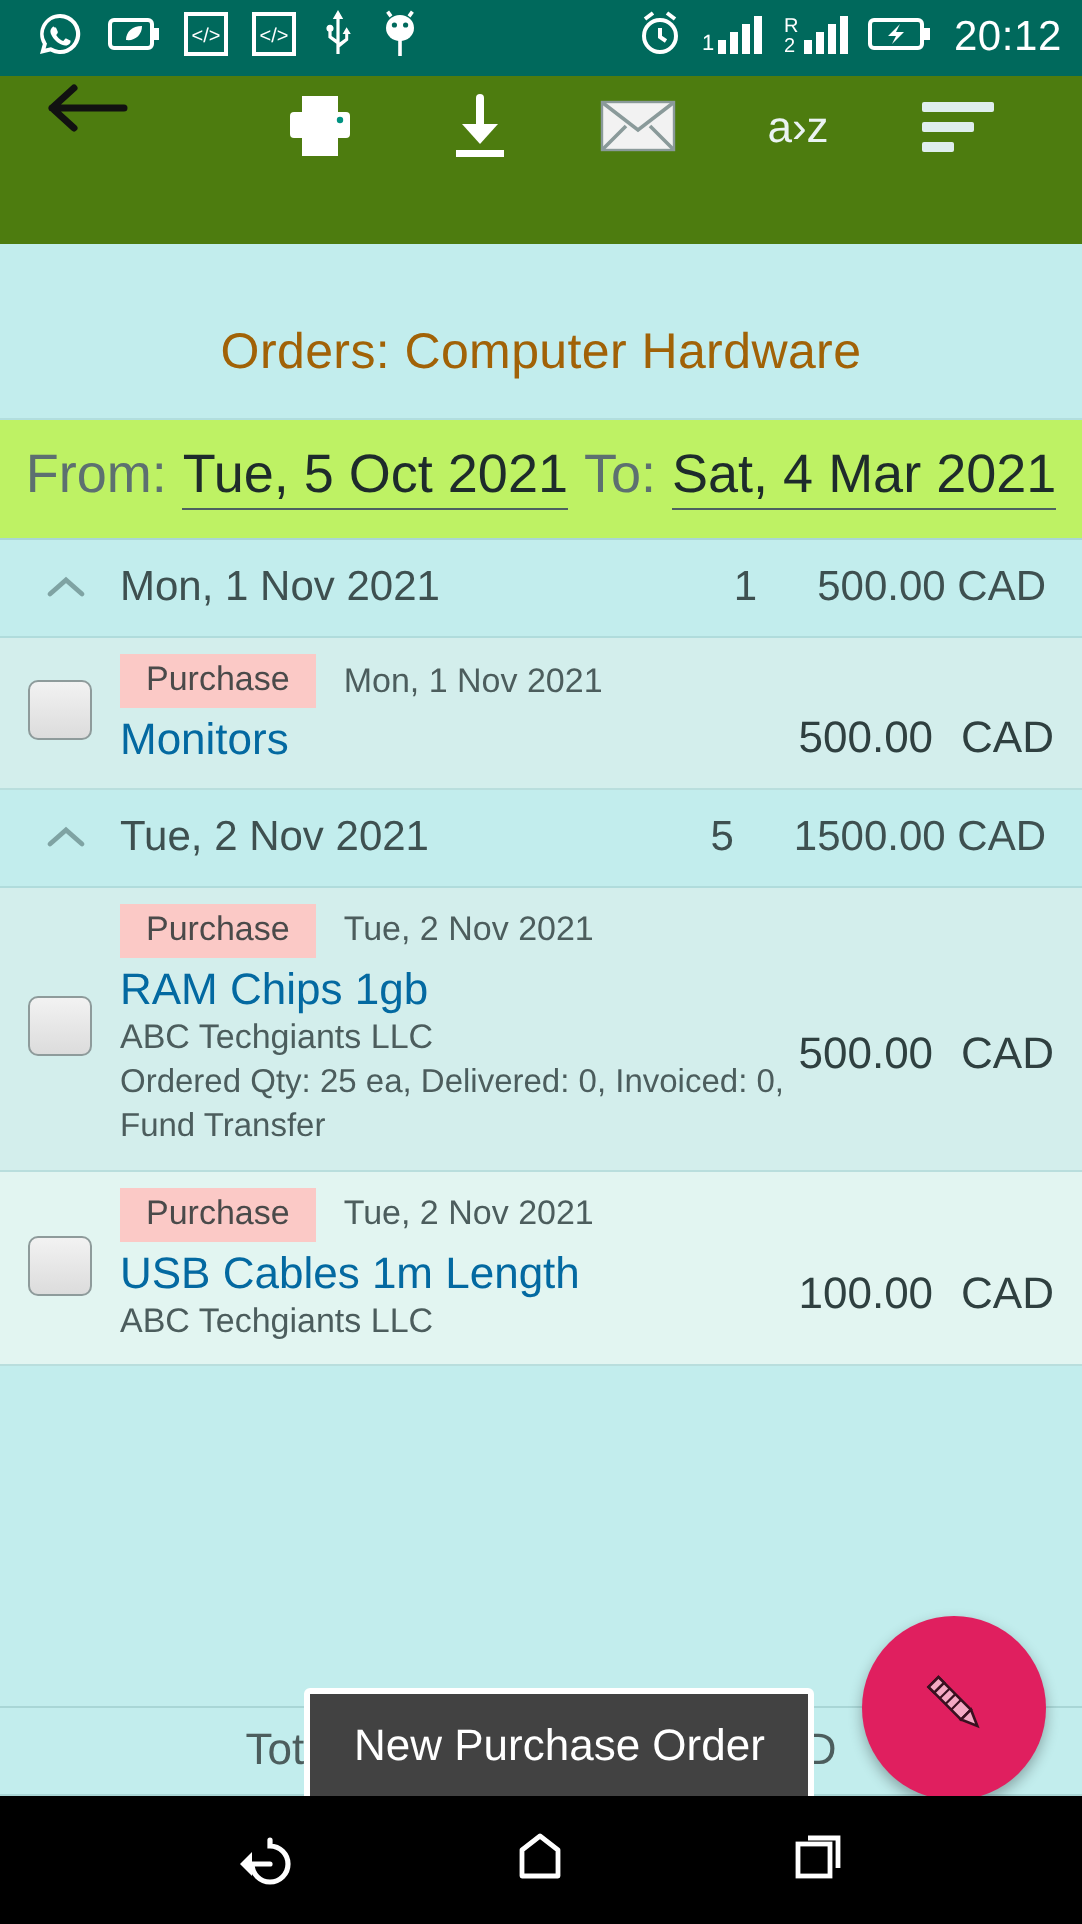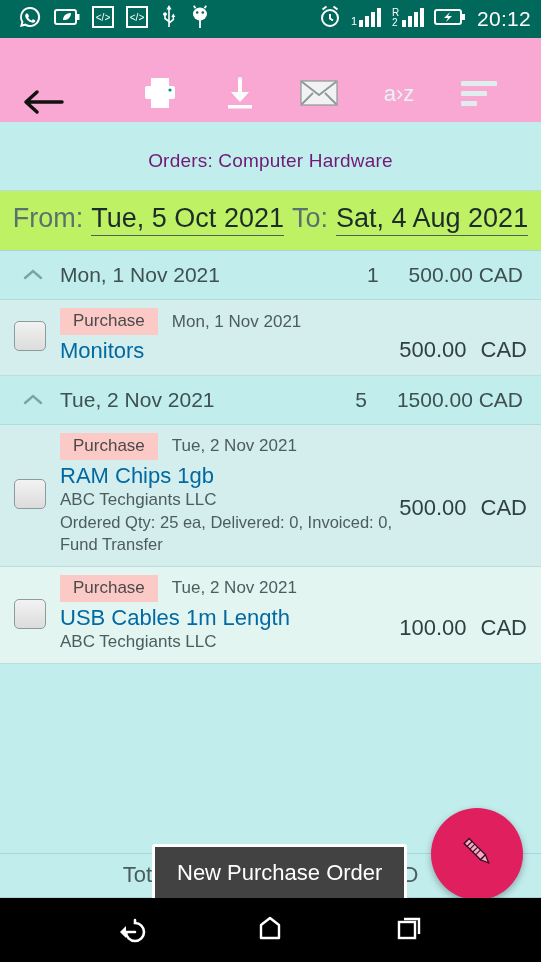--- a/index.html
+++ b/index.html
@@ -17,33 +17,33 @@
     display: flex; align-items: center;
     padding: 0 10px; color: #fff;
   }
   .status-left { display: flex; align-items: center; gap: 12px; flex: 1; padding-left: 8px; }
   .status-right { display: flex; align-items: center; gap: 9px; }
   .si { display: block; }
   .clock { font-size: 21px; color: #fff; letter-spacing: .3px; margin-left: 2px; }
 
   
   .toolbar {
-    height: 84px; background: #f9a8d4;
-    display: flex; align-items: flex-end;
+    height: 84px; background: #4d7c0f;
+    display: flex; align-items: flex-start;
     padding: 0 22px;
   }
   .tb-back { width: 52px; display: flex; align-items: center; justify-content: flex-start; }
   .tb-actions { flex: 1; display: flex; align-items: center; justify-content: space-around; padding-left: 46px; }
   .tb-btn { display: flex; align-items: center; justify-content: center; width: 54px; height: 54px; }
 
   
   .content { position: relative; background: #c2eded; height: 840px; }
   .page-title {
-    text-align: center; font-size: 19px; color: #701a75;
-    padding: 28px 0 18px; letter-spacing: .2px;
+    text-align: center; font-size: 25px; color: #a16207;
+    padding: 40px 0 18px; letter-spacing: .2px;
   }
   .daterange {
     display: flex; align-items: baseline; justify-content: center; gap: 8px;
     font-size: 27px; padding: 12px 0 14px;
     border-top: 1px solid #b2dede; border-bottom: 1px solid #a9d6d6;
     background: #bef264;
   }
   .dr-label { color: #5d7070; }
   .dr-value { color: #1e2b2b; border-bottom: 1.5px solid #4d6060; padding-bottom: 1px; }
 
@@ -260,21 +260,21 @@
   </div>
 
   <div class="content clip-mask">
 
     <div class="page-title">Orders: Computer Hardware</div>
 
     <div class="daterange">
       <span class="dr-label">From:</span>
       <span class="dr-value">Tue, 5 Oct 2021</span>
       <span class="dr-label">To:</span>
-      <span class="dr-value">Sat, 4 Aug 2021</span>
+      <span class="dr-value">Sat, 4 Mar 2021</span>
     </div>
 
     <div class="list">
 
       <div class="group-header">
         <span class="chev">
           <svg width="22" height="22" viewBox="0 0 22 22">
               <path stroke="#7fa3a3" stroke-width="2.4" fill="none" stroke-linecap="round" d="M3 14l8-7 8 7"></path>
             </svg>
         </span>

